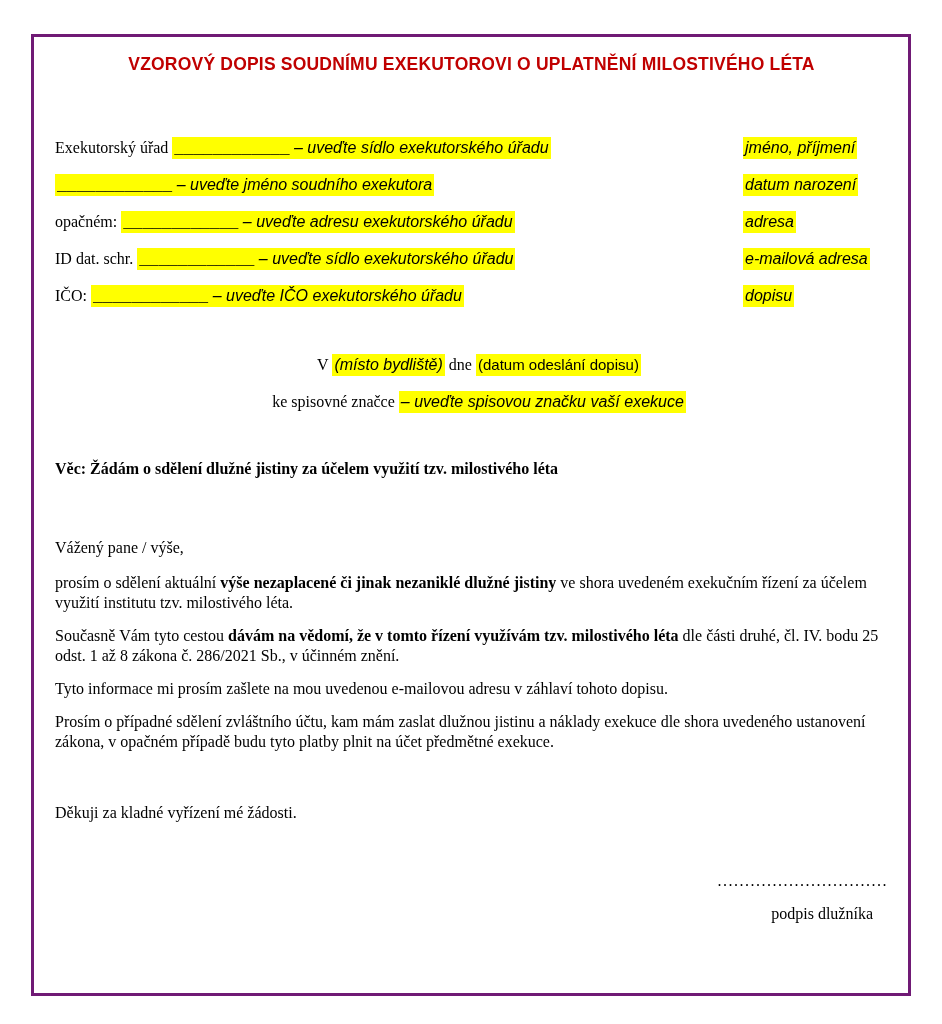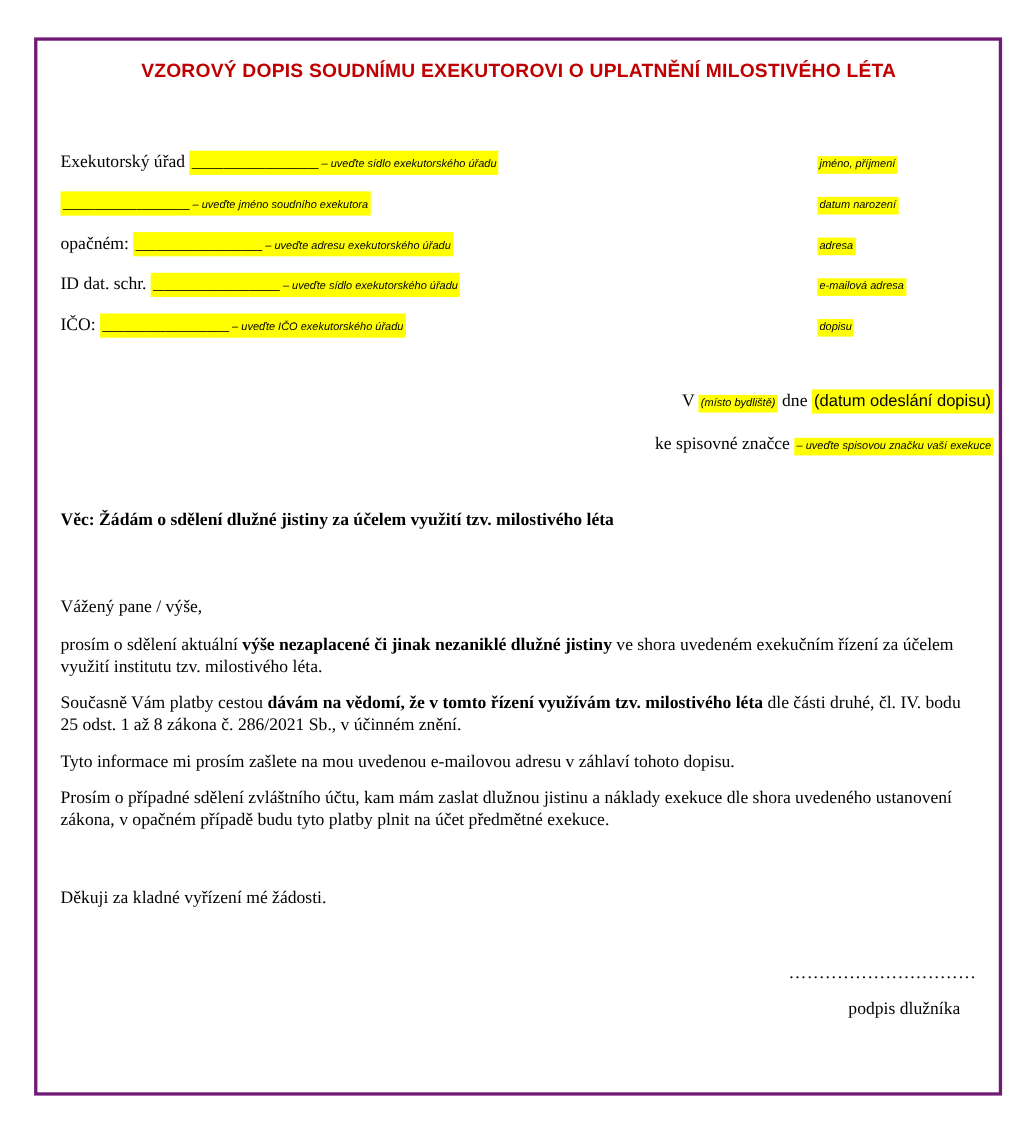--- a/index.html
+++ b/index.html
@@ -38,30 +38,30 @@
   .header-row { display: flex; justify-content: space-between; margin-top: 64px; }
   .exec-col { flex: 1 1 auto; }
   .exec-line { height: 37px; white-space: nowrap; }
   .debtor-col { width: 145px; flex: 0 0 145px; }
   .debtor-item { height: 37px; }
 
   .hl { background: var(--hl-yellow); padding: 2px 2px 3px 2px; }
   .hint {
     font-family: "Liberation Sans", sans-serif;
     font-style: italic;
-    font-size: 10px;
+    font-size: 16px;
   }
   .sans-upright {
     font-family: "Liberation Sans", sans-serif;
     font-style: normal;
     font-size: 15px;
   }
   .blank { font-family: Liberation Mono, monospace; }
 
-  .meta-block { text-align: right; margin-top: 22px; line-height: 37px; margin-right: -15px; }
+  .meta-block { text-align: center; margin-top: 22px; line-height: 37px; margin-right: -15px; }
 
   .subject { margin-top: 38px; font-weight: bold; line-height: 21px; }
 
   .salutation { margin-top: 56px; line-height: 25px; }
   .para { margin-top: 13px; line-height: 20px; }
   .closing { margin-top: 48px; line-height: 25px; }
 
   .sig-dots {
     margin-top: 46px;
     text-align: right;
@@ -101,21 +101,21 @@
       <div><span>V </span><span class="hl hint">(místo bydliště)</span><span> dne </span><span class="hl sans-upright">(datum odeslání dopisu)</span></div>
       <div><span>ke spisovné značce </span><span class="hl hint">– uveďte spisovou značku vaší exekuce</span></div>
     </div>
 
     <div class="subject">Věc: Žádám o sdělení dlužné jistiny za účelem využití tzv. milostivého léta</div>
 
     <div class="salutation">Vážený pane / výše,</div>
 
     <div class="para"><span>prosím o sdělení aktuální </span><b>výše nezaplacené či jinak nezaniklé dlužné jistiny</b><span> ve shora uvedeném exekučním řízení za účelem využití institutu tzv. milostivého léta.</span></div>
 
-    <div class="para"><span>Současně Vám platby cestou </span><b>dávám na vědomí, že v tomto řízení využívám tzv. milostivého léta</b><span> dle části druhé, čl. IV. bodu 25 odst. 1 až 8 zákona č. 286/2021 Sb., v účinném znění.</span></div>
+    <div class="para"><span>Současně Vám tyto cestou </span><b>dávám na vědomí, že v tomto řízení využívám tzv. milostivého léta</b><span> dle části druhé, čl. IV. bodu 25 odst. 1 až 8 zákona č. 286/2021 Sb., v účinném znění.</span></div>
 
     <div class="para"><span>Tyto informace mi prosím zašlete na mou uvedenou e-mailovou adresu v záhlaví tohoto dopisu.</span><b></b><span></span></div>
 
     <div class="para"><span>Prosím o případné sdělení zvláštního účtu, kam mám zaslat dlužnou jistinu a náklady exekuce dle shora uvedeného ustanovení zákona, v opačném případě budu tyto platby plnit na účet předmětné exekuce.</span><b></b><span></span></div>
 
     <div class="closing">Děkuji za kladné vyřízení mé žádosti.</div>
 
     <div class="sig-dots">...............................</div>
     <div class="sig-label">podpis dlužníka</div>
 

